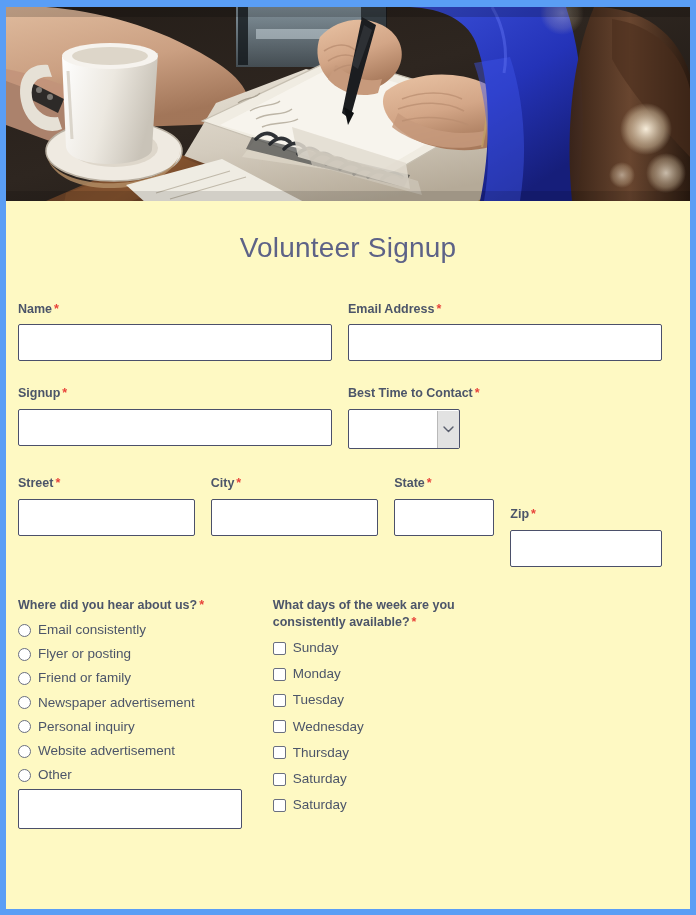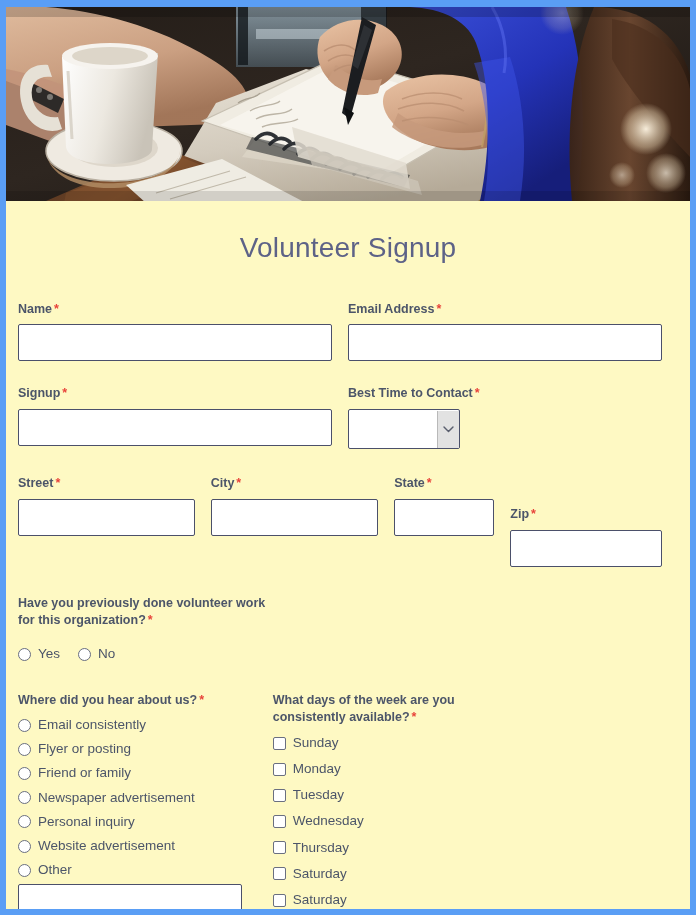--- a/index.html
+++ b/index.html
@@ -393,33 +393,20 @@
       <div class="field w-state">
         <label class="f-label"><span>State</span><span class="req">*</span></label>
         <input class="txt-input" type="text" placeholder="" style="">
       </div>
       <div class="field w-zip">
         <label class="f-label"><span>Zip</span><span class="req">*</span></label>
         <input class="txt-input" type="text" placeholder="" style="">
       </div>
     </div>
 
-    <div class="block-prev">
-      <label class="f-label wrap" style="width:248px"><span>Have you previously done volunteer work for this organization?</span><span class="req">*</span></label>
-      <div class="opt-row">
-        <div class="opt opt-inline">
-          <span class="radio-dot"></span>
-          <span class="opt-text">Yes</span>
-        </div>
-        <div class="opt opt-inline">
-          <span class="radio-dot"></span>
-          <span class="opt-text">No</span>
-        </div>
-      </div>
-    </div>
 
     <div class="row-bottom">
 
       <div class="col-left">
         <label class="f-label wrap"><span>Where did you hear about us?</span><span class="req">*</span></label>
 
         <div class="opt">
           <span class="radio-dot"></span>
           <span class="opt-text">Email consistently</span>
         </div>

